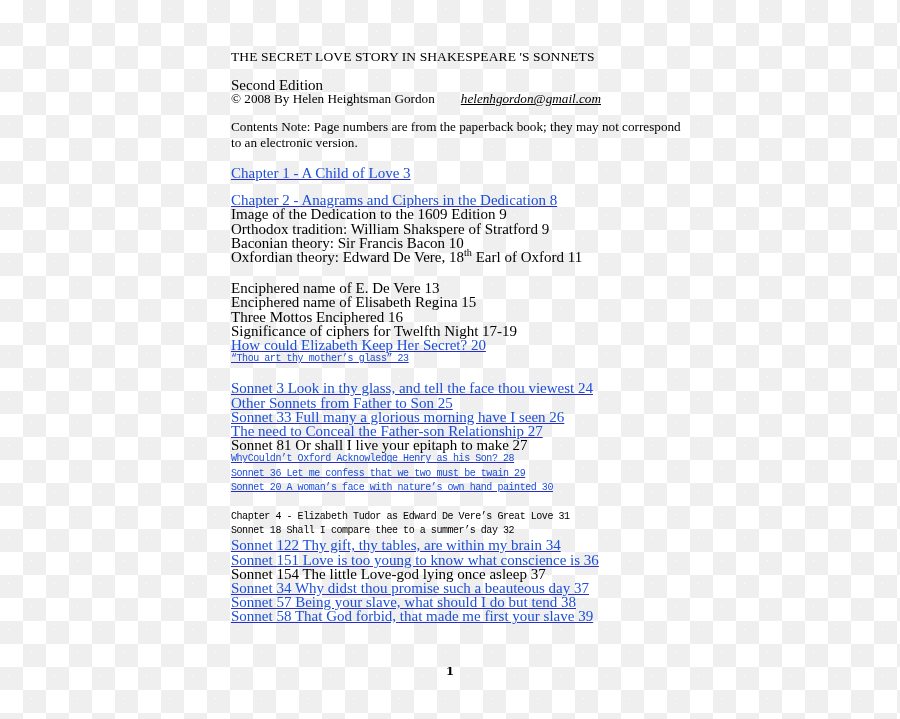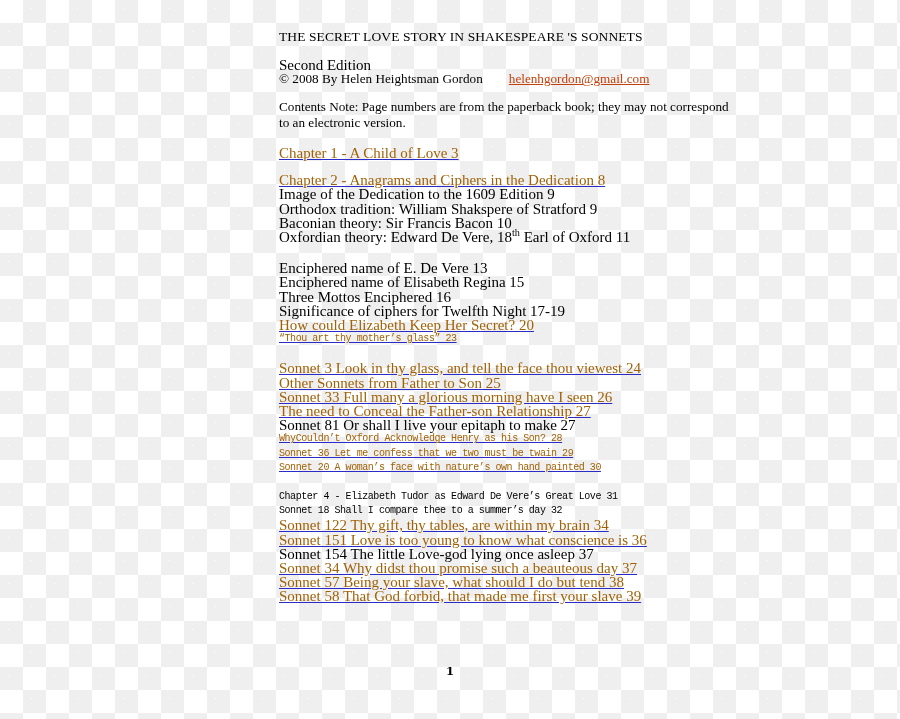--- a/index.html
+++ b/index.html
@@ -24,23 +24,22 @@
     position: absolute;
     left: 0;
     top: 0;
     width: 900px;
     height: 719px;
   }
 
   #doc-body {
     position: absolute;
     left: 231px;
-    top: 28px;
+    top: 48px;
     width: 452px;
-    padding-left: 48px;
   }
 
   .doc-title {
     font-size: 13.5px;
     line-height: 17px;
     letter-spacing: 0.1px;
     white-space: nowrap;
     margin: 0 0 13px 0;
     font-weight: normal;
   }
@@ -50,30 +49,31 @@
     line-height: 14.2px;
     white-space: nowrap;
   }
 
   .para {
     font-size: 13.2px;
     line-height: 15.8px;
   }
 
   .link {
-    color: #a16207;
+    color: #1d4ed8;
     text-decoration: underline;
     text-decoration-color: #2b2bc8;
     cursor: pointer;
   }
 
   .inline-link {
-    color: #c2410c;
+    color: #000000;
     text-decoration: underline;
     cursor: pointer;
+    font-style: italic;
   }
 
   .alt-face {
     font-family: Liberation Mono, monospace;
     font-size: 10px;
     letter-spacing: -0.45px;
   }
   .gap-md { height: 13px; }
   .gap-lg { height: 15px; }
   .gap-xl { height: 17px; }

